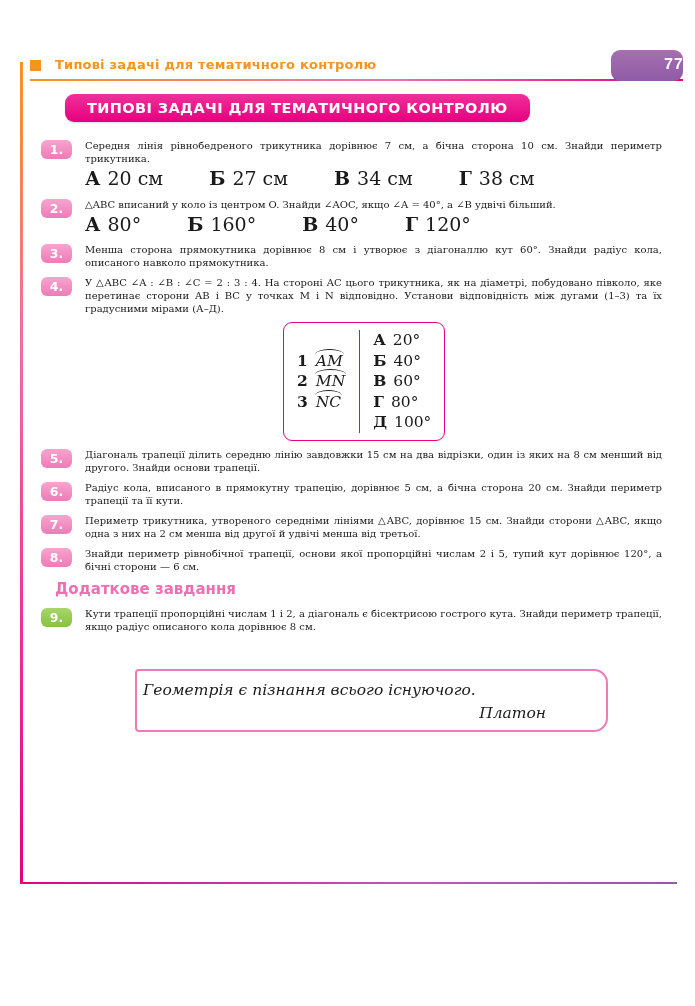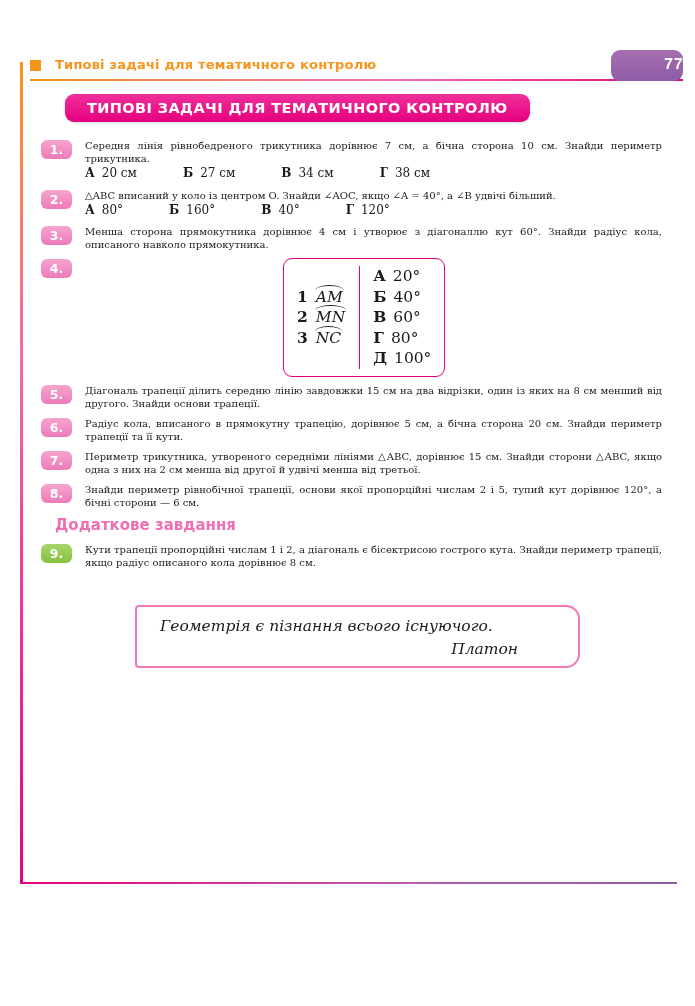--- a/index.html
+++ b/index.html
@@ -56,21 +56,21 @@
   .problem { position:relative; margin-bottom:7px; }
   .num-badge {
     position:absolute; left:-44px; top:1px; width:31px; height:19px;
     border-radius:6px; background:linear-gradient(180deg,#F6A5CE,#EE7BB8);
     color:#ffffff; text-align:center; line-height:19px;
     font-family:"DejaVu Sans","Liberation Sans",sans-serif;
     font-size:12.5px; font-weight:bold;
   }
   .num-badge.green { background:linear-gradient(180deg,#A9D56C,#86C23F); }
   .ptext { font-size:10px; line-height:1.3; text-align:justify; }
-  .options { display:flex; gap:46px; font-size:12px; line-height:1.3; margin:1px 0 2px; }
+  .options { display:flex; gap:46px; font-size:19px; line-height:1.3; margin:1px 0 2px; }
   .opt-label { font-weight:bold; margin-right:7px; }
   
   .match-box {
     display:flex; width:max-content; margin:7px 0 7px 198px;
     border:1.5px solid #E6007E; border-radius:9px; padding:7px 0;
   }
   .match-col { padding:0 13px; }
   .match-col.left { display:flex; flex-direction:column; justify-content:center;
     border-right:1.5px solid #E6007E; }
   .match-row { font-size:15.5px; line-height:19.5px; white-space:nowrap; }
@@ -82,23 +82,23 @@
     border-radius:50% 50% 0 0 / 95% 95% 0 0;
   }
   
   .extra-heading {
     margin:4px 0 9px -30px;
     font-family:"DejaVu Sans","Liberation Sans",sans-serif;
     font-size:15px; font-weight:bold; color:#EE6FB2;
   }
   
   .quote-box {
-    margin:36px 82px 0 50px;
+    margin:36px 54px 0 50px;
     border:2px solid #EE7BB8; border-radius:4px 14px 14px 4px;
-    padding:9px 20px 8px 23px;
+    padding:9px 20px 8px 6px;
   }
   .quote-text { font-style:italic; font-size:15.5px; line-height:1.3; }
   .quote-author { font-style:italic; font-size:15.5px; text-align:right; padding:4px 40px 0 0; }
 </style>
 </head>
 <body>
 
 <div class="page">
 
   <div class="left-bar"></div>
@@ -131,25 +131,26 @@
       <div class="options">
         <span><span class="opt-label">А</span><span>80°</span></span>
         <span><span class="opt-label">Б</span><span>160°</span></span>
         <span><span class="opt-label">В</span><span>40°</span></span>
         <span><span class="opt-label">Г</span><span>120°</span></span>
       </div>
     </div>
 
     <div class="problem">
       <span class="num-badge">3.</span>
-      <p class="ptext">Менша сторона прямокутника дорівнює 4 см і утворює з діагоналлю кут 60°. Знайди радіус кола, описаного навколо прямокутника.</p>
+      <p class="ptext">Менша сторона прямокутника дорівнює 8 см і утворює з діагоналлю кут 60°. Знайди радіус кола, описаного навколо прямокутника.</p>
     </div>
 
     <div class="problem">
       <span class="num-badge">4.</span>
+      <p class="ptext">У △ABC ∠A : ∠B : ∠C = 2 : 3 : 4. На стороні AC цього трикутника, як на діаметрі, побудовано півколо, яке перетинає сторони AB і BC у точках M і N відповідно. Установи відповідність між дугами (1–3) та їх градусними мірами (А–Д).</p>
       <div class="match-box">
         <div class="match-col left">
           <div class="match-row"><b>1</b><span class="arc">AM</span></div>
           <div class="match-row"><b>2</b><span class="arc">MN</span></div>
           <div class="match-row"><b>3</b><span class="arc">NC</span></div>
         </div>
         <div class="match-col">
           <div class="match-row"><b>А</b><span>20°</span></div>
           <div class="match-row"><b>Б</b><span>40°</span></div>
           <div class="match-row"><b>В</b><span>60°</span></div>

